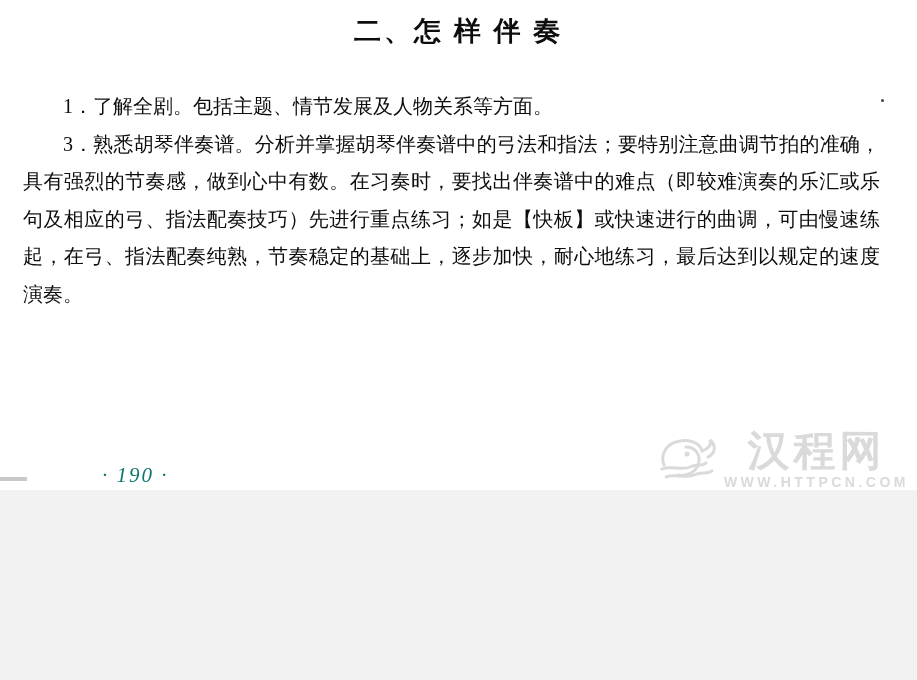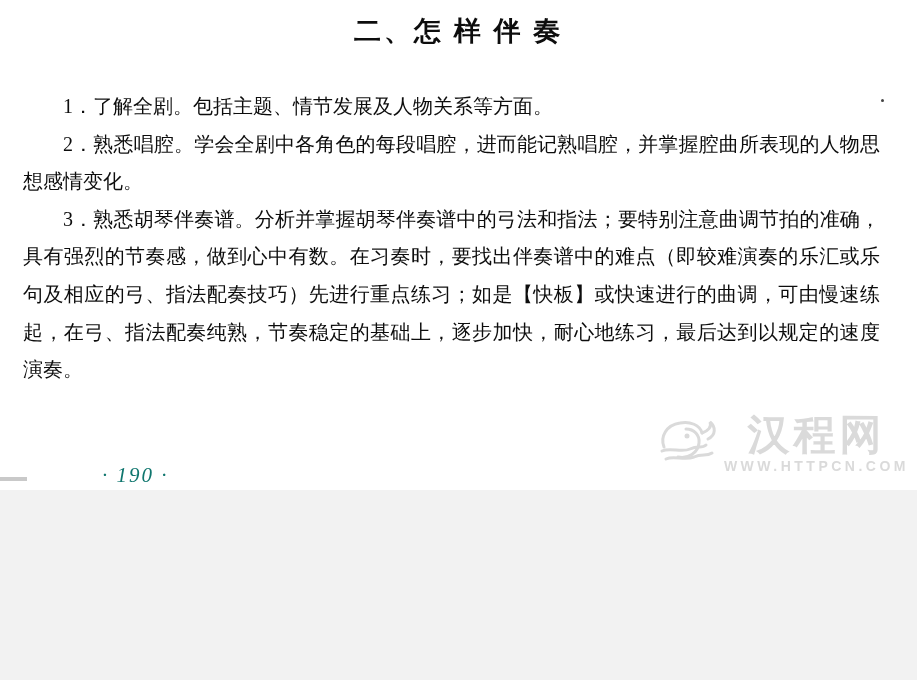--- a/index.html
+++ b/index.html
@@ -51,22 +51,23 @@
     position: absolute;
     left: 0;
     bottom: 9px;
     width: 27px;
     height: 4px;
     background: #c9c9c9;
   }
   .watermark {
     position: absolute;
     right: 8px;
-    bottom: 16px;
+    bottom: 0;
     display: flex;
+    align-items: center;
     gap: 4px;
     color: #dadada;
     user-select: none;
   }
   .wm-logo { width: 64px; height: 56px; flex: 0 0 auto; }
   .wm-col {
     display: flex;
     flex-direction: column;
     align-items: center;
   }
@@ -96,21 +97,20 @@
 </style>
 </head>
 <body>
 
 <div class="page">
 
   <h1 class="title">二、怎 样 伴 奏</h1>
 
   <div class="content">
     <p>1．了解全剧。包括主题、情节发展及人物关系等方面。</p>
-    <p>2．熟悉唱腔。学会全剧中各角色的每段唱腔，进而能记熟唱腔，并掌握腔曲所表现的人物思想感情变化。</p>
     <p>3．熟悉胡琴伴奏谱。分析并掌握胡琴伴奏谱中的弓法和指法；要特别注意曲调节拍的准确，具有强烈的节奏感，做到心中有数。在习奏时，要找出伴奏谱中的难点（即较难演奏的乐汇或乐句及相应的弓、指法配奏技巧）先进行重点练习；如是【快板】或快速进行的曲调，可由慢速练起，在弓、指法配奏纯熟，节奏稳定的基础上，逐步加快，耐心地练习，最后达到以规定的速度演奏。</p>
   </div>
 
   <div class="speck"></div>
 
   <div class="corner-dash"></div>
 
   <div class="page-number">· 190 ·</div>
 
   <div class="watermark">

